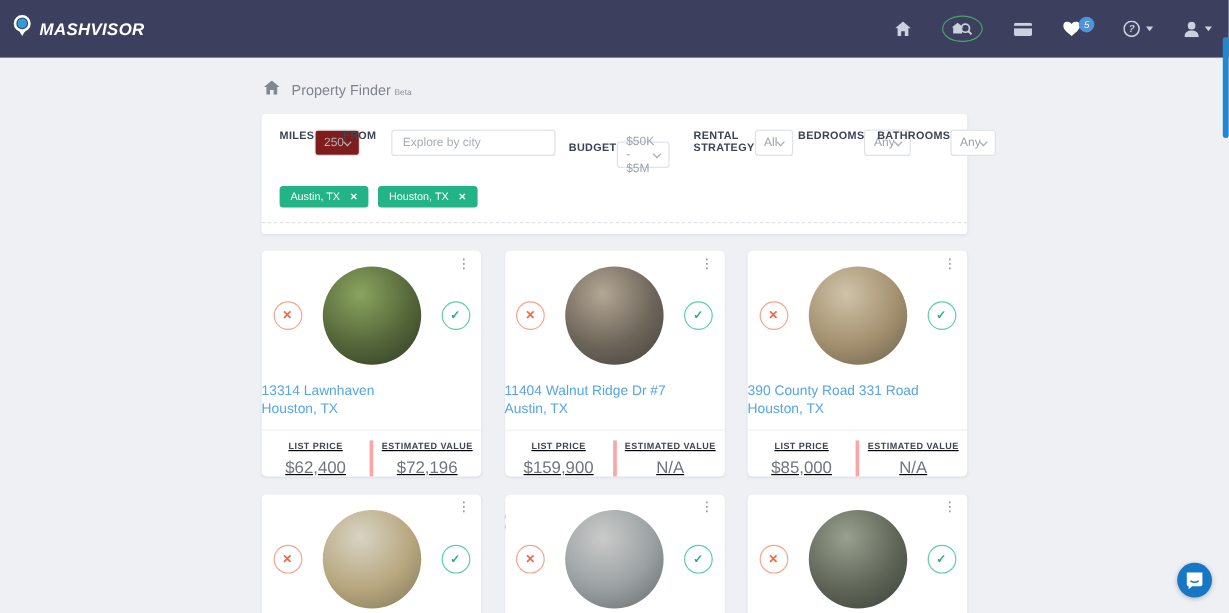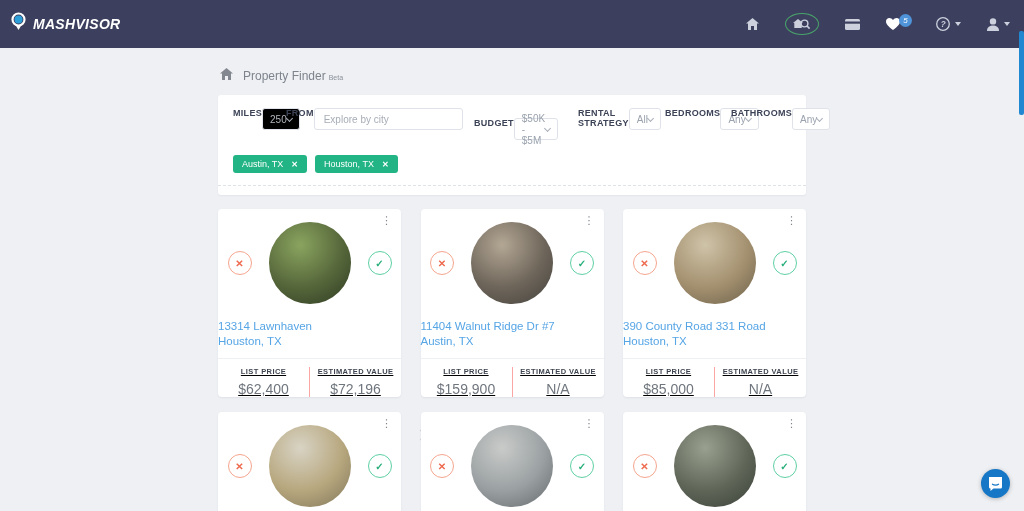--- a/index.html
+++ b/index.html
@@ -26,23 +26,23 @@
   .breadcrumb svg { align-self:center; }
   .breadcrumb-title { font-size:12px; margin-left:10px; color:#7e838c; }
   .breadcrumb-badge { font-size:7px; margin-left:3px; color:#8a8f98; }
 
   
   .panel { background:#fff; border-radius:3px; margin-top:11px; box-shadow:0 1px 2px rgba(40,50,70,.06); padding:13px 15px 9px 15px; }
   .filters { display:flex; }
   .filter { display:flex; flex-direction:row; }
   .filter-label { font-size:9px; font-weight:bold; color:#3c4356; letter-spacing:.3px; margin-bottom:7px; }
   .control { height:22px; border:1px solid #dfe3e9; border-radius:3px; font-size:10px; color:#9aa2ad; display:flex; align-items:center; justify-content:space-between; padding:0 7px; background:#fff; cursor:pointer; }
-  .control.disabled { background:#000000; border-color:#e1e4ea; color:#b0b5bd; cursor:default; }
+  .control.disabled { background:#7f1d1d; border-color:#e1e4ea; color:#b0b5bd; cursor:default; }
   .chev { width:5px; height:5px; border-right:1px solid #a9afb8; border-bottom:1px solid #a9afb8; transform:rotate(45deg); margin-top:-2px; flex:none; }
-  .txtinput { height:22px; border:1px solid #dfe3e9; border-radius:3px; font-size:10px; color:#5a616b; padding:0 9px; width:100%; outline:none; font-family:"Liberation Sans", sans-serif; }
+  .txtinput { height:22px; border:1px solid #dfe3e9; border-radius:3px; font-size:10px; color:#5a616b; padding:0 9px; width:100%; outline:none; font-family:"Liberation Sans", sans-serif;margin-left:12px; }
   .txtinput::placeholder { color:#a7adb7; }
   .w-miles { width:40px; margin-right:13px; }
   .w-from  { width:177px; margin-right:11px; }
   .w-budget{ width:84px; margin-right:20px;margin-top:10px; }
   .w-rent  { width:70px; margin-right:17px; }
   .w-bed   { width:51px; margin-right:15px; }
   .w-bath  { width:51px; }
 
   .tags { display:flex; gap:8px; margin-top:15px; }
   .tag { background:#22b484; color:#fff; font-size:9px; border-radius:3px; padding:4px 9px; display:flex; align-items:center; gap:8px; cursor:pointer; }
@@ -59,21 +59,21 @@
   .card-top { display:flex; align-items:center; justify-content:center; gap:17px; padding-top:13px; }
   .cbtn { width:24px; height:24px; border-radius:50%; display:flex; align-items:center; justify-content:center; cursor:pointer; background:#fff; flex:none; }
   .cbtn.reject { border:1px solid #f5a58d; color:#ee6a4e; font-size:10px; font-weight:bold; }
   .cbtn.accept { border:1px solid #5ed0a4; color:#27ae7a; font-size:10px; font-weight:bold; }
   .photo { width:82px; height:82px; border-radius:50%; flex:none; cursor:pointer; }
   .addr { text-align:left; margin-top:14px; line-height:13px; }
   .addr a { color:#56a5e5; font-size:11.5px; text-decoration:none; cursor:pointer; }
   .sep { border-top:1px solid #eef0f3; margin-top:10px; }
   .prices { display:flex; padding:8px 0 9px 0;text-decoration:underline; }
   .price-col { flex:1; text-align:center; }
-  .price-col + .price-col { border-left:1px solid #fca5a5; }
+  .price-col + .price-col { border-left:3px solid #fca5a5; }
   .price-label { font-size:7.5px; font-weight:bold; color:#3f4550; letter-spacing:.4px; }
   .price-value { font-size:14px; color:#70767e; margin-top:5px; }
   .coc { display:flex; align-items:center; justify-content:center; gap:6px; padding-top:9px; font-size:7.5px; font-weight:bold; color:#3f4550; }
   .coc .lbl { letter-spacing:.3px; }
   .val.pos { color:#2bb784; }
   .val.na { color:#3f4550; }
 
   
   .chat { position:absolute; right:14px; bottom:13px; width:29px; height:29px; border-radius:50%; background:#1677c6; display:flex; align-items:center; justify-content:center; cursor:pointer; box-shadow:0 1px 4px rgba(0,0,0,.25); z-index:60; }
 </style>

